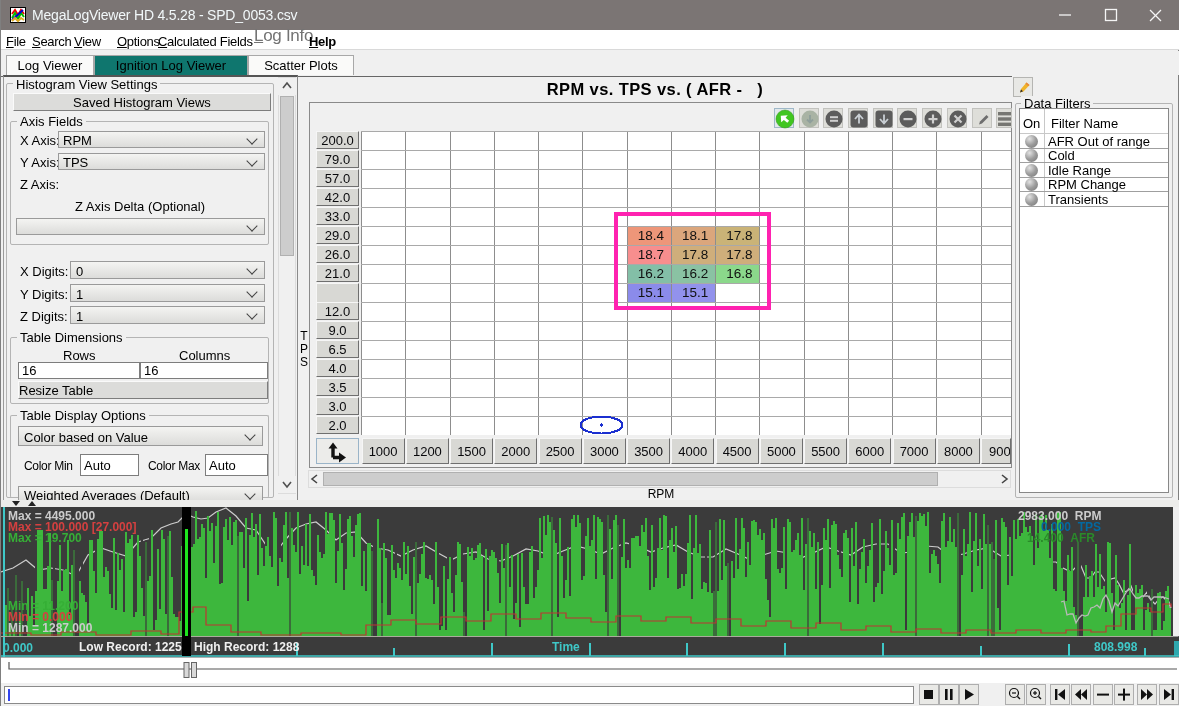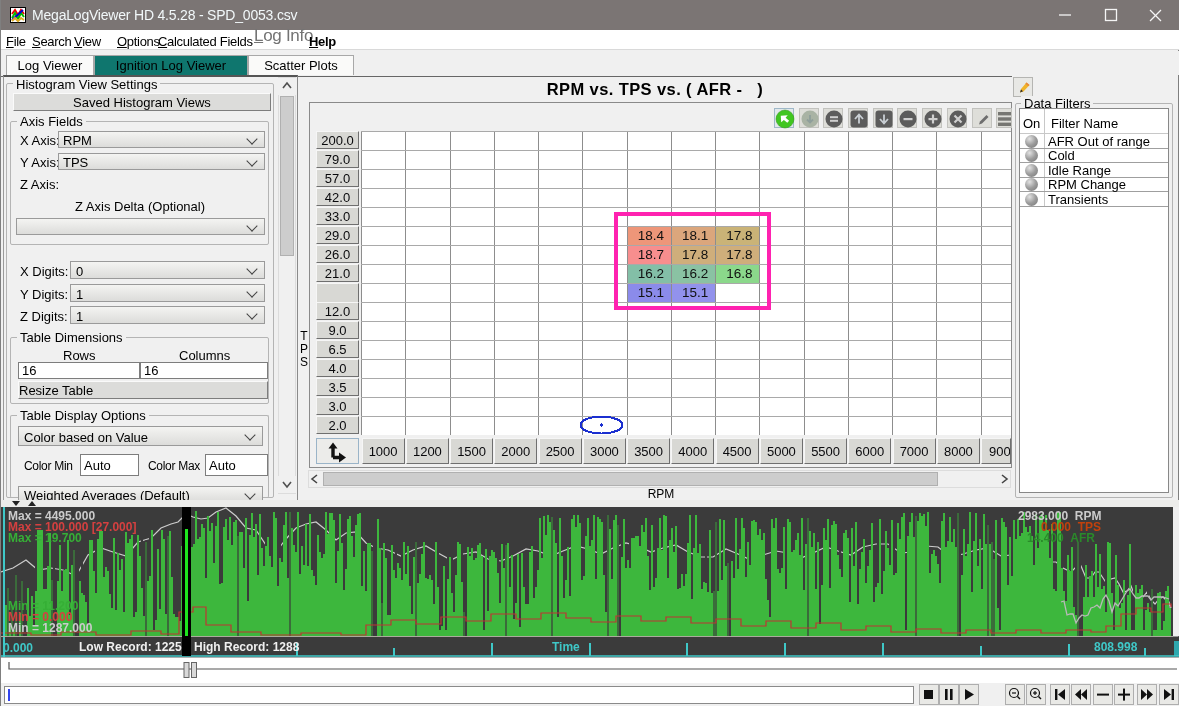--- a/index.html
+++ b/index.html
@@ -305,21 +305,21 @@
       <rect x="1143" y="12" width="2" height="8" fill="#3fc8c8"></rect>
       <rect x="181" y="0" width="9" height="20" fill="#000"></rect>
     </svg>
     <div class="abs" style="left:7px;top:509px;font-size:12px;font-weight:bold;color:#cbcbcb;">Max = 4495.000</div>
     <div class="abs" style="left:7px;top:520px;font-size:12px;font-weight:bold;color:#d54040;">Max = 100.000 [27.000]</div>
     <div class="abs" style="left:7px;top:531px;font-size:12px;font-weight:bold;color:#36af36;">Max = 19.700</div>
     <div class="abs" style="left:7px;top:599px;font-size:12px;font-weight:bold;color:#36af36;">Min = 11.200</div>
     <div class="abs" style="left:7px;top:610px;font-size:12px;font-weight:bold;color:#d54040;">Min = 0.000</div>
     <div class="abs" style="left:7px;top:621px;font-size:12px;font-weight:bold;color:#cbcbcb;">Min = 1287.000</div>
     <div class="abs" style="left:1017px;top:509px;font-size:12px;font-weight:bold;color:#cbcbcb;">2983.000&nbsp;&nbsp;RPM</div>
-    <div class="abs" style="left:1040px;top:520px;font-size:12px;font-weight:bold;color:#c2410c;">0.000&nbsp;&nbsp;TPS</div>
+    <div class="abs" style="left:1040px;top:520px;font-size:12px;font-weight:bold;color:#0369a1;">0.000&nbsp;&nbsp;TPS</div>
     <div class="abs" style="left:1026px;top:531px;font-size:12px;font-weight:bold;color:#2a8a2a;">14.400&nbsp;&nbsp;AFR</div>
     <div class="abs" style="left:2px;top:641px;font-size:12px;font-weight:bold;color:#3fc8c8;">0.000</div>
     <div class="abs" style="left:78px;top:640px;font-size:12px;font-weight:bold;color:#f0f0f0;">Low Record: 1225</div>
     <div class="abs" style="left:193px;top:640px;font-size:12px;font-weight:bold;color:#f0f0f0;">High Record: 1288</div>
     <div class="abs" style="left:551px;top:640px;font-size:12px;font-weight:bold;color:#3fc8c8;">Time</div>
     <div class="abs" style="left:1093px;top:640px;font-size:12px;font-weight:bold;color:#3fc8c8;">808.998</div>
     <div class="abs" style="left:0;top:657px;width:1179px;height:26px;background:#fff;border-top:1px solid #b0b0b0;"></div>
     <svg class="abs" style="left:0;top:657px;" width="1179" height="26">
       <path d="M8 5 V12 H1176" stroke="#555" stroke-width="1.2" fill="none"></path>
       <rect x="183" y="5.5" width="5" height="15" fill="#d9d9d9" stroke="#666"></rect>

